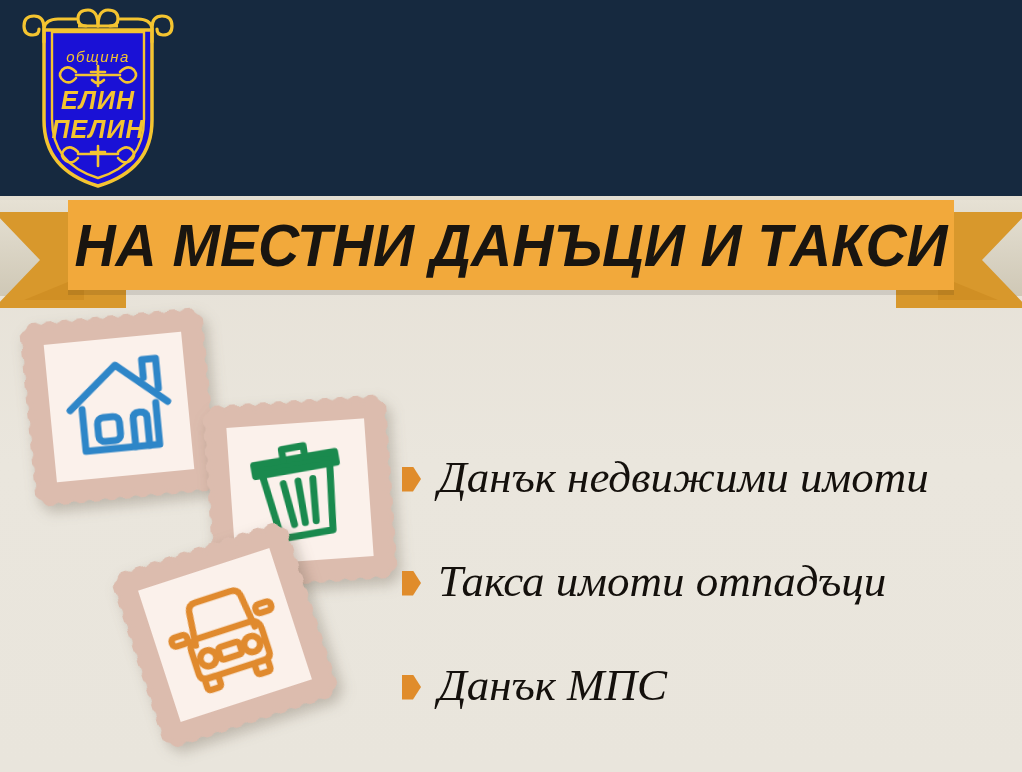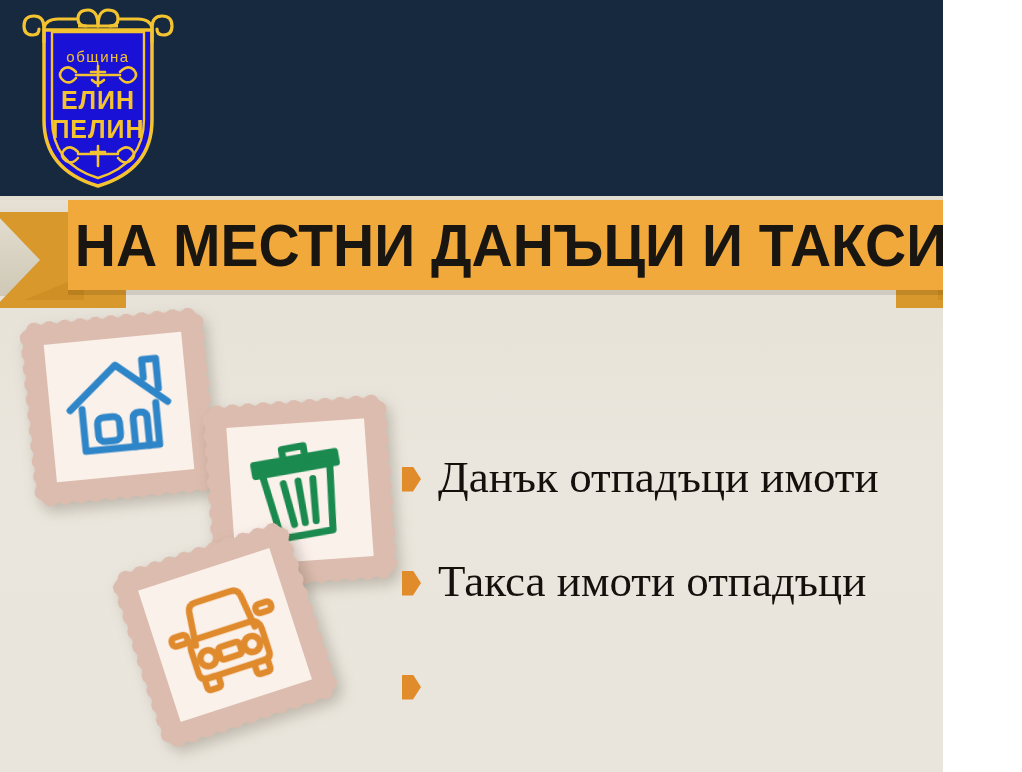--- a/index.html
+++ b/index.html
@@ -6,24 +6,25 @@
     margin: 0;
     padding: 0;
     background: #ffffff;
   }
   body {
     font-family: "Liberation Sans", sans-serif;
   }
 
   #poster {
     position: relative;
-    width: 943px;
+    width: 1022px;
     height: 772px;
     overflow: hidden;
     background: linear-gradient(180deg, #cfc7b4 0%, #ddd7c9 16%, #e7e2d8 34%, #eae6dd 60%, #e9e5dc 100%);
+    font-style: italic;
   }
 
   
   .header-bar {
     position: absolute;
     left: 0; top: 0;
     width: 1022px;
     height: 196px;
     background: #16293f;
     z-index: 5;
@@ -443,27 +444,28 @@
         <rect x="42" y="82" width="16" height="9" rx="4"></rect>
         <rect x="132" y="76" width="16" height="9" rx="4"></rect>
       </g>
     </svg>
   </div>
 
   <div class="list">
 
     <div class="list-item">
       <span class="bullet"></span>
-      <span class="list-label">Данък отпадъци имоти</span>
+      <span class="list-label">Данък недвижими имоти</span>
     </div>
 
     <div class="list-item">
       <span class="bullet"></span>
       <span class="list-label">Такса имоти отпадъци</span>
     </div>
 
     <div class="list-item">
       <span class="bullet"></span>
+      <span class="list-label">Данък МПС</span>
     </div>
 
   </div>
 
 </div>
 
 </body></html>

